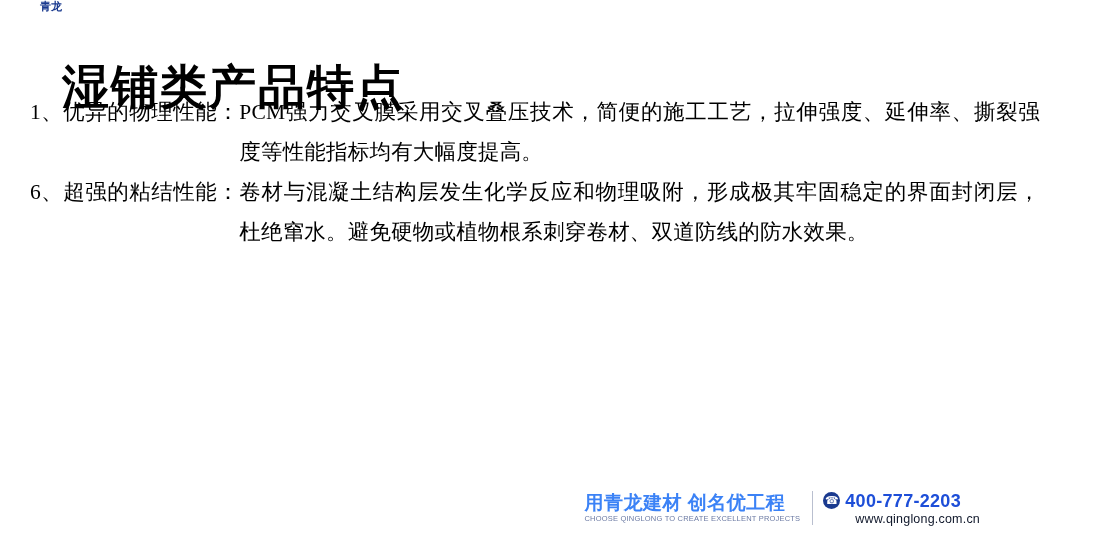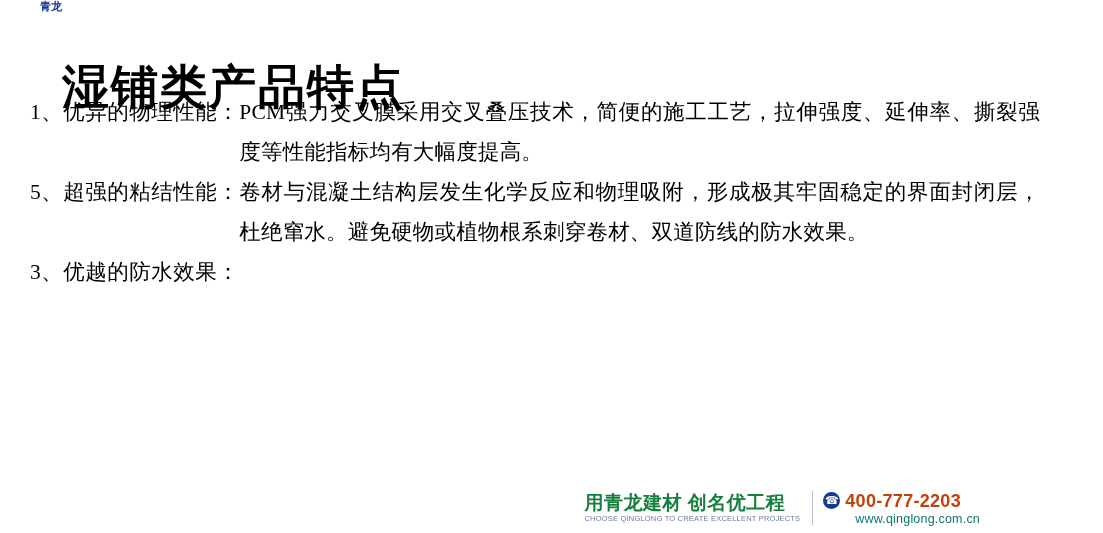--- a/index.html
+++ b/index.html
@@ -84,21 +84,21 @@
     height: 42px;
   }
   .footer-left {
     text-align: left;
     padding-right: 10px;
   }
   .footer-slogan {
     font-family: "Liberation Sans", sans-serif;
     font-size: 19px;
     font-weight: bold;
-    color: #15803d;
+    color: #3b82f6;
     line-height: 22px;
     letter-spacing: 0.5px;
     white-space: nowrap;
   }
   .footer-slogan-en {
     font-family: "Liberation Sans", sans-serif;
     font-size: 7.5px;
     color: #6b7aa3;
     line-height: 10px;
     letter-spacing: 0.2px;
@@ -129,27 +129,27 @@
     font-size: 11px;
     line-height: 17px;
     text-align: center;
     margin-right: 5px;
     font-family: "DejaVu Sans", sans-serif;
   }
   .footer-phone {
     font-family: "Liberation Sans", sans-serif;
     font-size: 18px;
     font-weight: bold;
-    color: #c2410c;
+    color: #1d4ed8;
     letter-spacing: 0.3px;
   }
   .footer-url {
     font-family: "Liberation Sans", sans-serif;
     font-size: 12.5px;
-    color: #0f766e;
+    color: #0f172a;
     letter-spacing: 0.2px;
     line-height: 15px;
     margin-left: 32px;
   }
 </style>
 </head>
 <body>
 
 <div class="slide">
 
@@ -158,26 +158,25 @@
   <h1 class="title">湿铺类产品特点</h1>
 
   <div class="body-block">
 
     <div class="item">
       <span class="item-label">1、优异的物理性能：</span>
       <span class="item-text">PCM强力交叉膜采用交叉叠压技术，简便的施工工艺，拉伸强度、延伸率、撕裂强度等性能指标均有大幅度提高。</span>
     </div>
 
     <div class="item">
-      <span class="item-label">5、超强的粘结性能：</span>
+      <span class="item-label">6、超强的粘结性能：</span>
       <span class="item-text">卷材与混凝土结构层发生化学反应和物理吸附，形成极其牢固稳定的界面封闭层，杜绝窜水。避免硬物或植物根系刺穿卷材、双道防线的防水效果。</span>
     </div>
 
     <div class="item">
-      <span class="item-label">3、优越的防水效果：</span>
     </div>
 
 
   </div>
 
   <div class="footer">
     <div class="footer-left">
       <div class="footer-slogan">用青龙建材 创名优工程</div>
       <div class="footer-slogan-en">CHOOSE QINGLONG TO CREATE EXCELLENT PROJECTS</div>
     </div>

